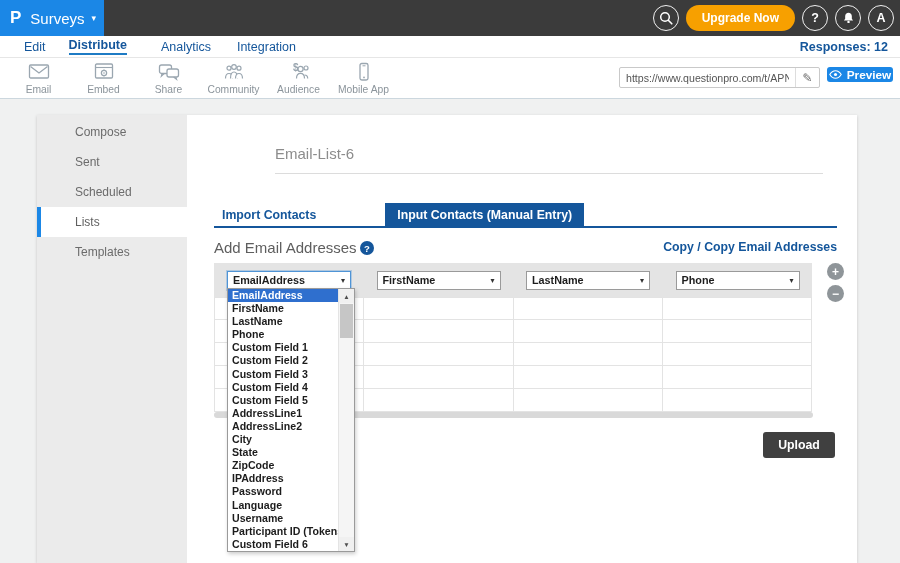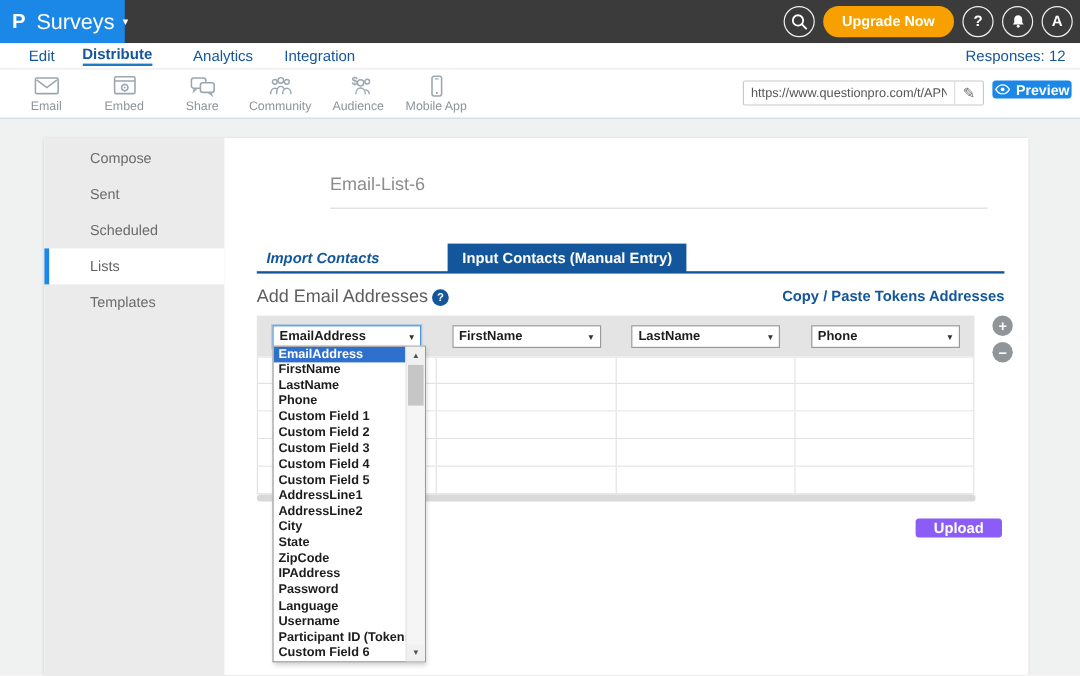--- a/index.html
+++ b/index.html
@@ -4,38 +4,38 @@
 <style>
   * { margin:0; padding:0; box-sizing:border-box; }
   html,body { width:900px; height:563px; }
   body { font-family:"Liberation Sans","DejaVu Sans",sans-serif; background:#f0f1f1; position:relative; overflow:hidden; }
   #stage { position:absolute; inset:0; width:900px; height:563px; }
 
   
   .topbar { position:absolute; left:0; top:0; width:900px; height:36px; background:#3b3b3b; }
   .logo-box { position:absolute; left:0; top:0; width:104px; height:36px; background:#1b87e6; display:flex; align-items:center; padding:0 10px; cursor:pointer; }
   .logo-glyph { color:#fff; font-size:17px; font-weight:700; margin-right:9px; }
-  .product-menu { color:#fff; font-size:18px; }
+  .product-menu { color:#fff; font-size:15px; }
   .menu-caret { color:#fff; font-size:9px; margin-left:7px; }
   .breadcrumb { position:absolute; left:120px; top:0; height:36px; display:flex; align-items:center; font-size:13.5px; }
   .crumb-parent { color:#7e9cbe; }
   .crumb-sep { color:#8e8e8e; margin:0 9px; font-size:12px; }
   .crumb-current { color:#fafafa; }
   .topbar-right { position:absolute; right:6px; top:5px; height:26px; display:flex; align-items:flex-start; gap:7px; }
   .tb-circle { width:26px; height:26px; border:1.5px solid #f0f0f0; border-radius:50%; display:flex; align-items:center; justify-content:center; color:#fff; font-size:12.5px; font-weight:700; cursor:pointer; }
   .upgrade-btn { height:26px; border-radius:13px; background:#f7a000; color:#fff; font-size:12px; font-weight:700; display:flex; align-items:center; padding:0 16px; cursor:pointer; }
 
   
   .navrow { position:absolute; left:0; top:36px; width:900px; height:22px; background:#fff; border-bottom:1px solid #e6e6e6; display:flex; align-items:center; }
   .nav-item { color:#14569b; font-size:12.5px; cursor:pointer; }
   .nav-item.n0 { margin-left:24px; }
   .nav-item.n1 { margin-left:23px; font-weight:700; border-bottom:2px solid #1e7bc4; padding-bottom:1px; }
   .nav-item.n2 { margin-left:34px; }
   .nav-item.n3 { margin-left:26px; }
-  .responses { position:absolute; right:12px; top:0; height:22px; display:flex; align-items:center; color:#14569b; font-size:12.5px; font-weight:400; }
+  .responses { position:absolute; right:12px; top:0; height:22px; display:flex; align-items:center; color:#14569b; font-size:12.5px; font-weight:700; }
 
   
   .toolbar { position:absolute; left:0; top:58px; width:900px; height:41px; background:#fff; border-bottom:1px solid #ccd7de; }
   .tool-items { position:absolute; left:6px; top:0; height:41px; display:flex; }
   .tool-item { width:65px; height:41px; display:flex; flex-direction:column; align-items:center; justify-content:center; cursor:pointer; }
   .tool-item svg { display:block; }
   .tool-label { font-size:10.3px; color:#8b949b; margin-top:2px; white-space:nowrap; }
   .url-group { position:absolute; left:619px; top:9px; width:201px; height:21px; border:1px solid #c9c9c9; border-radius:2px; background:#fff; display:flex; }
   .url-input { flex:1; border:0; outline:0; font-family:"Liberation Sans","DejaVu Sans",sans-serif; font-size:10.6px; color:#555; padding:0 6px; background:transparent; min-width:0; }
   .url-edit { width:24px; border-left:1px solid #ddd; display:flex; align-items:center; justify-content:center; font-size:12px; color:#666; cursor:pointer; }
@@ -48,21 +48,21 @@
   .side-item.active { background:#fff; color:#5f5f5f; }
   .side-item.active .active-bar { position:absolute; left:0; top:0; width:4px; height:30px; background:#1b87e6; }
   .side-pad { height:2px; }
 
   .mainarea { position:absolute; left:150px; top:0; width:670px; height:448px; }
   .list-title { position:absolute; left:88px; top:30px; font-size:15px; color:#8c8c8c; }
   .title-underline { position:absolute; left:88px; top:58px; width:548px; height:1px; background:#dcdcdc; }
 
   .tabs { position:absolute; left:27px; top:88px; height:24px; display:flex; align-items:stretch; }
   .tab { font-size:12.3px; font-weight:700; display:flex; align-items:center; cursor:pointer; }
-  .tab.inactive { color:#14569b; padding:0 8px; margin-right:6px;font-style:italic; }
+  .tab.inactive { color:#14569b; padding:0 8px; margin-right:18px; }
   .tab.active { background:#14569b; color:#fff; padding:0 12px;margin-left:43px; }
   .tab-line { position:absolute; left:27px; top:111px; width:623px; height:2px; background:#14569b; }
 
   .section-row { position:absolute; left:27px; top:124px; width:623px; height:20px; }
   .section-title { position:absolute; left:0; top:0; font-size:15px; color:#5e5e5e; }
   .help-badge { position:absolute; left:146px; top:2px; width:14px; height:14px; border-radius:50%; background:#14569b; color:#fff; font-size:9.5px; font-weight:700; display:flex; align-items:center; justify-content:center; cursor:pointer; }
   .copy-link { position:absolute; right:0; top:1px; font-size:12.3px; font-weight:700; color:#14569b; cursor:pointer; }
 
   .grid { position:absolute; left:27px; top:148px; width:598px; }
   .grid-header { display:flex; height:34px; background:#e4e4e4; }
@@ -73,21 +73,21 @@
   .grid-body { border-left:1px solid #e3e3e3; }
   .grid-row { display:flex; height:23px; border-bottom:1px solid #e3e3e3; background:#fff; }
   .grid-row:first-child { border-top:1px solid #e3e3e3; }
   .grid-cell { width:149.5px; border-right:1px solid #e3e3e3; cursor:text; }
   .hscroll { position:absolute; left:27px; top:297px; width:599px; height:6px; background:#d9d9d9; border-radius:3px; cursor:pointer; }
 
   .round-btn { position:absolute; width:17px; height:17px; border-radius:50%; background:#8f9599; color:#fff; font-size:12px; font-weight:700; display:flex; align-items:center; justify-content:center; cursor:pointer; line-height:1; }
   .add-btn { left:640px; top:148px; }
   .remove-btn { left:640px; top:170px; }
 
-  .upload-btn { position:absolute; left:576px; top:317px; width:72px; height:16px; background:#8b5cf6; border-radius:3px; color:#fff; font-size:12.3px; font-weight:700; display:flex; align-items:center; justify-content:center; cursor:pointer; }
+  .upload-btn { position:absolute; left:576px; top:317px; width:72px; height:26px; background:#404040; border-radius:3px; color:#fff; font-size:12.3px; font-weight:700; display:flex; align-items:center; justify-content:center; cursor:pointer; }
 
   
   .dropdown { position:absolute; left:227px; top:288px; width:128px; height:264px; background:#fff; border:1px solid #9a9a9a; box-shadow:1px 2px 4px rgba(0,0,0,.2); z-index:50; }
   .dd-options { position:absolute; left:0; top:0; right:16px; bottom:0; overflow:hidden; }
   .dd-option { height:13.1px; line-height:13.1px; font-size:10.6px; font-weight:700; color:#1c1c1c; padding-left:4px; white-space:nowrap; cursor:pointer; }
   .dd-option.selected { background:#2f6fce; color:#fff; }
   .dd-scrollbar { position:absolute; right:0; top:0; bottom:0; width:16px; background:#f5f5f5; border-left:1px solid #e4e4e4; }
   .dd-arrow { position:absolute; left:0; width:15px; height:14px; display:flex; align-items:center; justify-content:center; font-size:6.5px; color:#4f4f4f; background:#f0f0f0; cursor:pointer; }
   .dd-arrow.up { top:0; }
   .dd-arrow.down { bottom:0; }
@@ -224,21 +224,21 @@
 
       <div class="tabs">
         <div class="tab inactive">Import Contacts</div>
         <div class="tab active">Input Contacts (Manual Entry)</div>
       </div>
       <div class="tab-line"></div>
 
       <div class="section-row">
         <span class="section-title">Add Email Addresses</span>
         <span class="help-badge">?</span>
-        <span class="copy-link">Copy / Paste Tokens Addresses</span>
+        <span class="copy-link">Copy / Copy Email Addresses</span>
       </div>
 
       <div class="grid">
         <div class="grid-header">
           <div class="gh-col">
             <div class="fake-select focused">
               <span>EmailAddress</span>
               <span class="fs-caret">▾</span>
             </div>
           </div>

